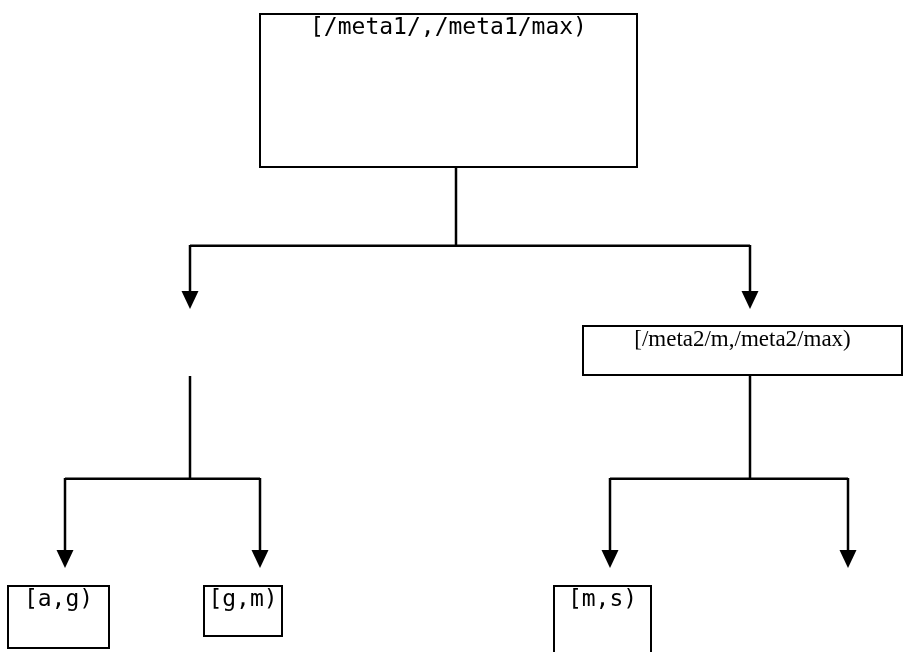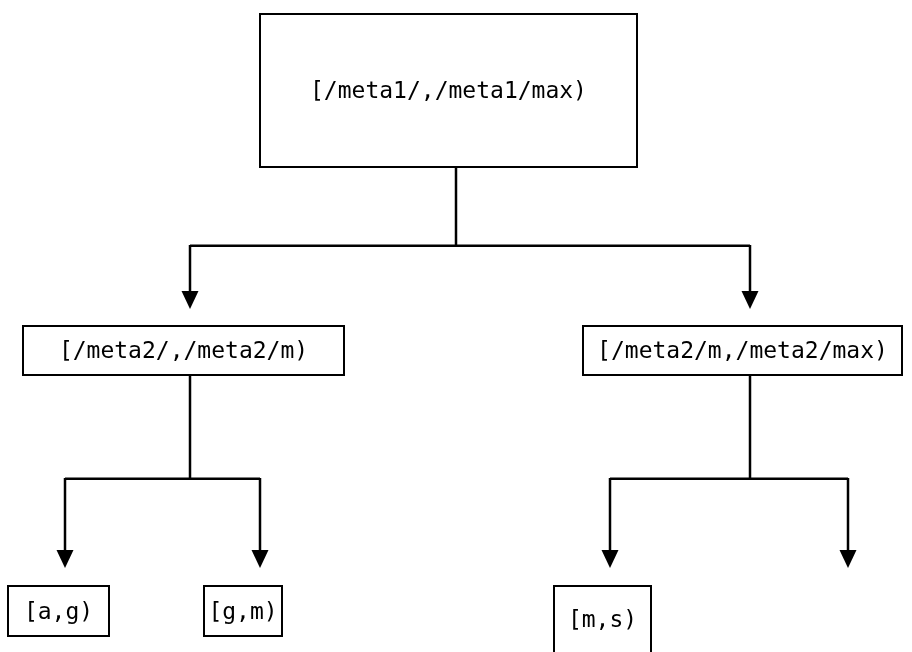--- a/index.html
+++ b/index.html
@@ -17,32 +17,32 @@
   .connector-layer {
     position: absolute;
     left: 0; top: 0;
     width: 912px; height: 652px;
   }
   .node {
     position: absolute;
     border: 2.5px solid #000000;
     background: #ffffff;
     display: flex;
-    align-items: center;
+    align-items: flex-start;
     justify-content: center;
     color: #000000;
     font-size: 23px;
     line-height: 1;
     white-space: pre;
   }
   
   .node-root       { left: 259px; top: 13px;  width: 379px; height: 155px; }
   .node-meta2-low  { left: 22px;  top: 325px; width: 323px; height: 51px;  }
-  .node-meta2-high { left: 582px; top: 325px; width: 321px; height: 51px;  }
-  .node-leaf-ag    { left: 7px;   top: 585px; width: 103px; height: 52px;  }
+  .node-meta2-high { left: 582px; top: 325px; width: 321px; height: 51px; font-family: Liberation Serif, serif;  }
+  .node-leaf-ag    { left: 7px;   top: 585px; width: 103px; height: 64px;  }
   .node-leaf-gm    { left: 203px; top: 585px; width: 80px; height: 52px;  }
   .node-leaf-ms    { left: 553px; top: 585px; width: 99px;  height: 69px;  }
   .node-leaf-smax  { left: 777px; top: 585px; width: 128px; height: 52px;  }
   .edge { stroke: #000000; stroke-width: 2.5; fill: none; }
   .arrowhead { fill: #000000; stroke: none; }
 </style>
 </head>
 <body>
 
 <div class="canvas">
@@ -68,23 +68,20 @@
     <path class="edge" d="M610,478 V551"></path>
     <polygon class="arrowhead" points="601.5,550 618.5,550 610,568"></polygon>
     <path class="edge" d="M848,478 V551"></path>
     <polygon class="arrowhead" points="839.5,550 856.5,550 848,568"></polygon>
   </svg>
 
   <div class="node node-root">
     <span>[/meta1/,/meta1/max)</span>
   </div>
 
-  <div class="node node-meta2-low">
-    <span>[/meta2/,/meta2/m)</span>
-  </div>
 
   <div class="node node-meta2-high">
     <span>[/meta2/m,/meta2/max)</span>
   </div>
 
   <div class="node node-leaf-ag">
     <span>[a,g)</span>
   </div>
 
   <div class="node node-leaf-gm">

